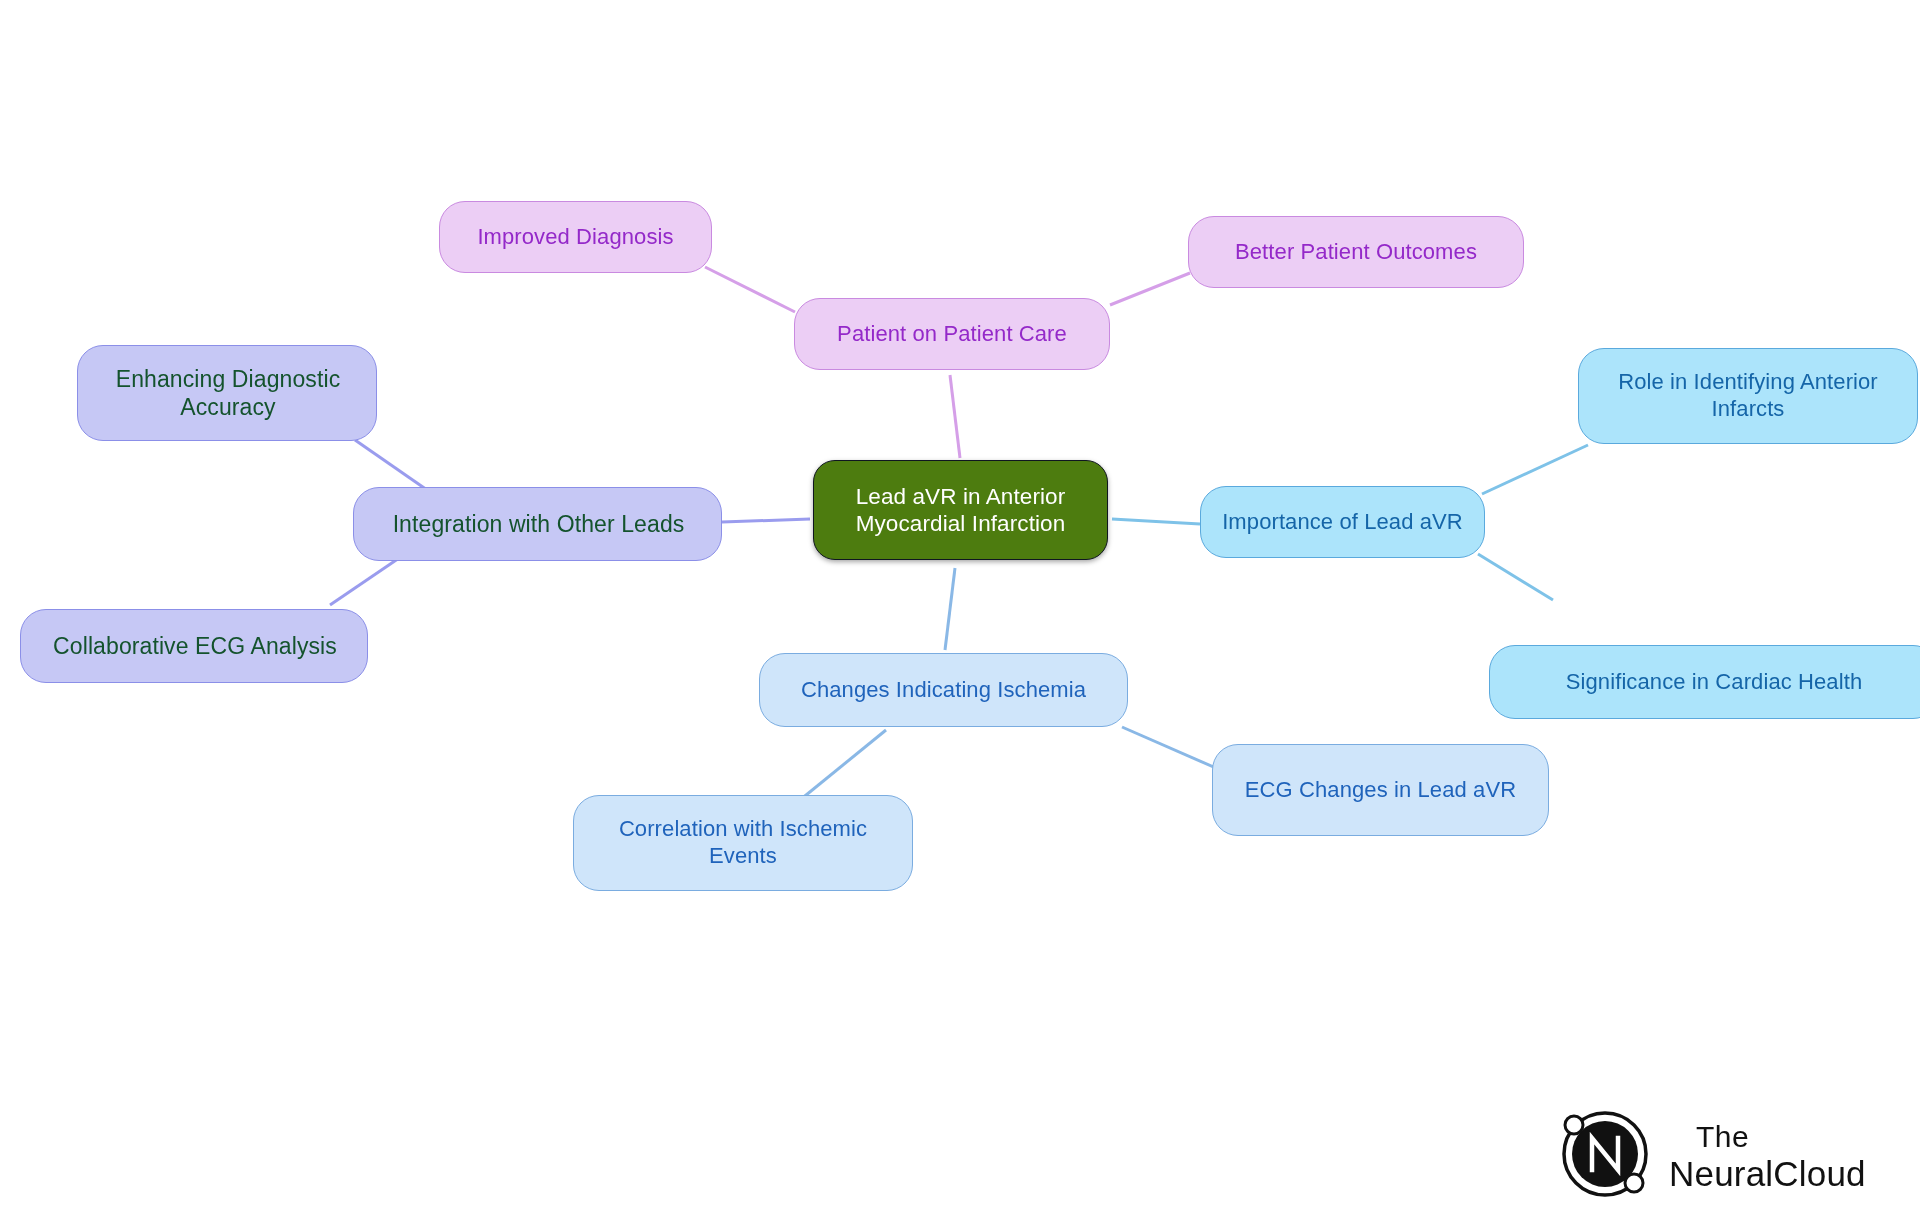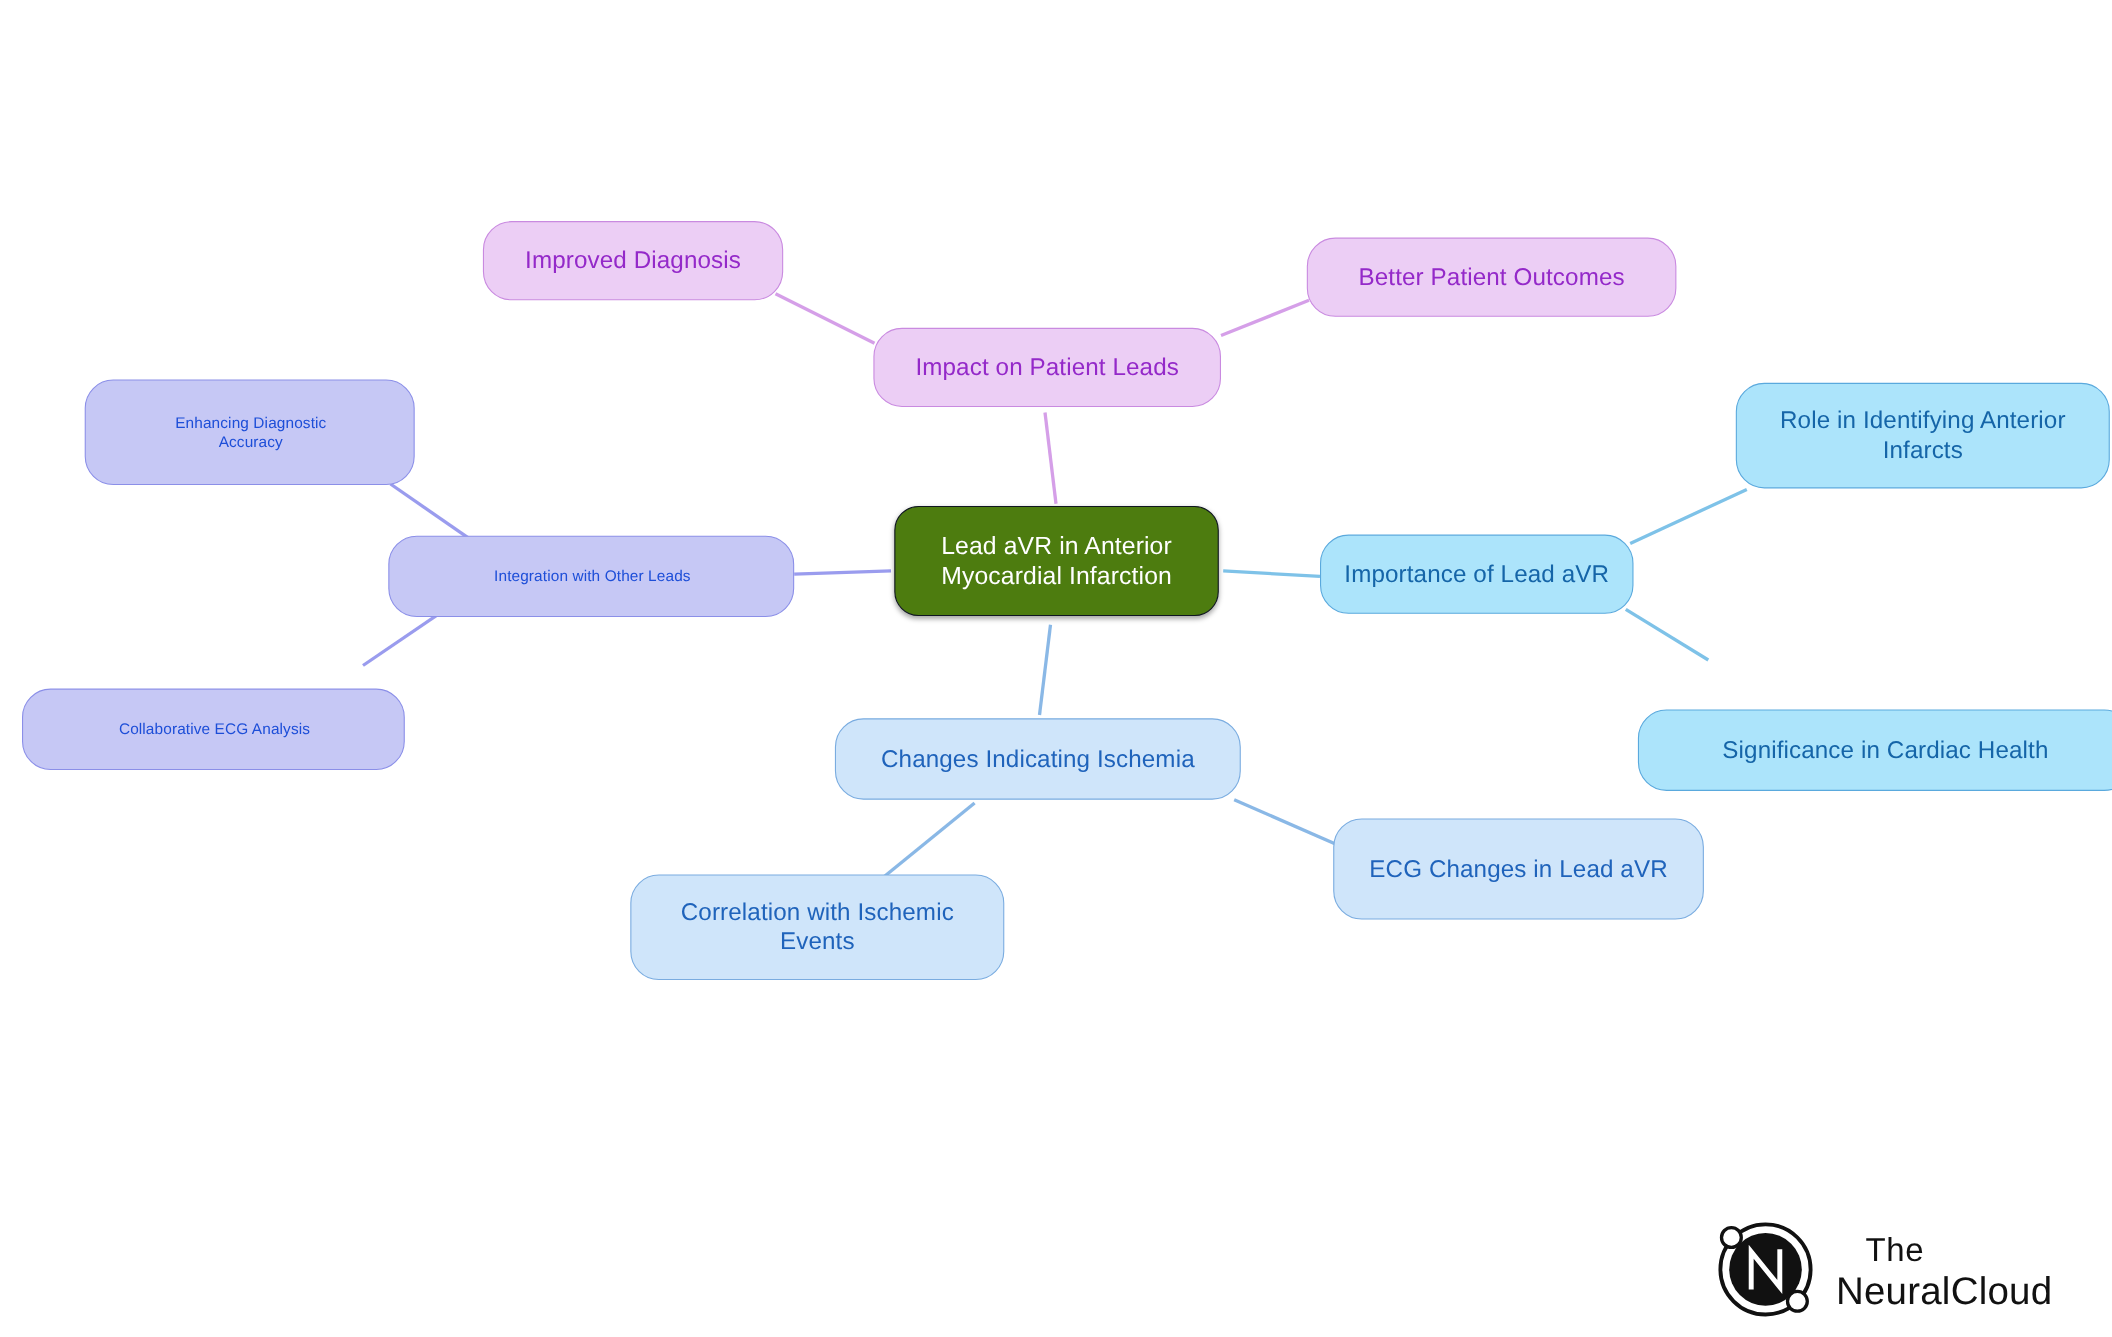--- a/index.html
+++ b/index.html
@@ -62,22 +62,22 @@
   }
   .node.blue-light {
     background: #cfe5fa;
     border-color: #7aace0;
     color: #1f63bb;
     font-size: 22px;
   }
   .node.periwinkle {
     background: #c6c8f5;
     border-color: #8b8fe8;
-    color: #1d4ed8;
-    font-size: 14px;
+    color: #14532d;
+    font-size: 23px;
     padding-left: 16px;
   }
   .node.lilac {
     background: #eccef5;
     border-color: #c98ae0;
     color: #9429c9;
     font-size: 22px;
   }
 
   
@@ -170,26 +170,26 @@
 
   <div class="node periwinkle" style="left:353px; top:487px; width:369px; height:74px;">
     <span class="label">Integration with Other Leads</span>
   </div>
 
   <div class="node periwinkle" style="left:77px; top:345px; width:300px; height:96px;">
     <span class="label">Enhancing Diagnostic
 Accuracy</span>
   </div>
 
-  <div class="node periwinkle" style="left:20px; top:626px; width:348px; height:74px;">
+  <div class="node periwinkle" style="left:20px; top:609px; width:348px; height:74px;">
     <span class="label">Collaborative ECG Analysis</span>
   </div>
 
   <div class="node lilac" style="left:794px; top:298px; width:316px; height:72px;">
-    <span class="label">Impact on Patient Leads</span>
+    <span class="label">Patient on Patient Care</span>
   </div>
 
   <div class="node lilac" style="left:439px; top:201px; width:273px; height:72px;">
     <span class="label">Improved Diagnosis</span>
   </div>
 
   <div class="node lilac" style="left:1188px; top:216px; width:336px; height:72px;">
     <span class="label">Better Patient Outcomes</span>
   </div>
 

